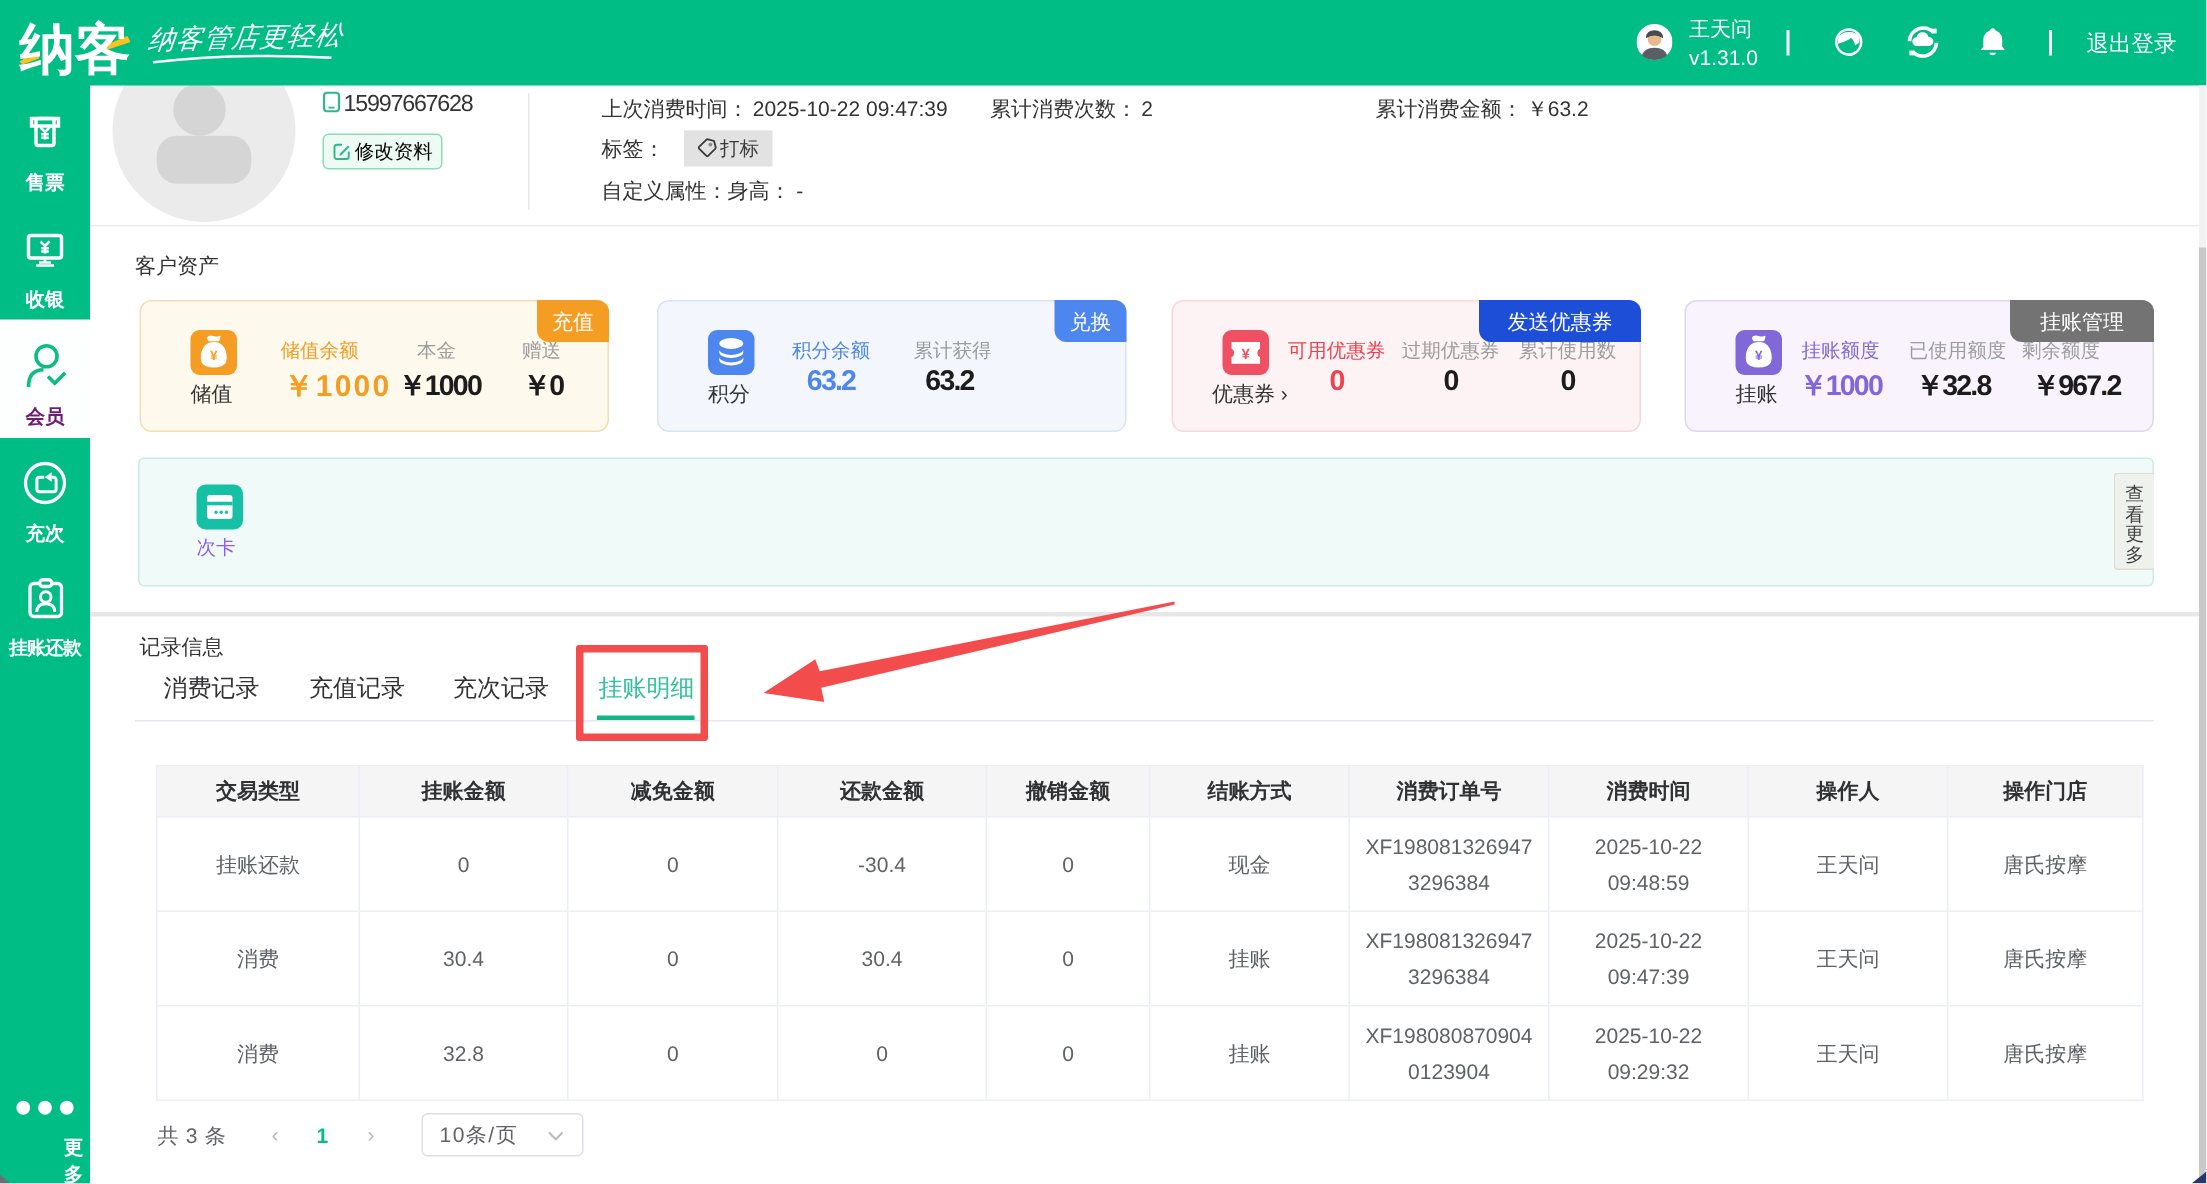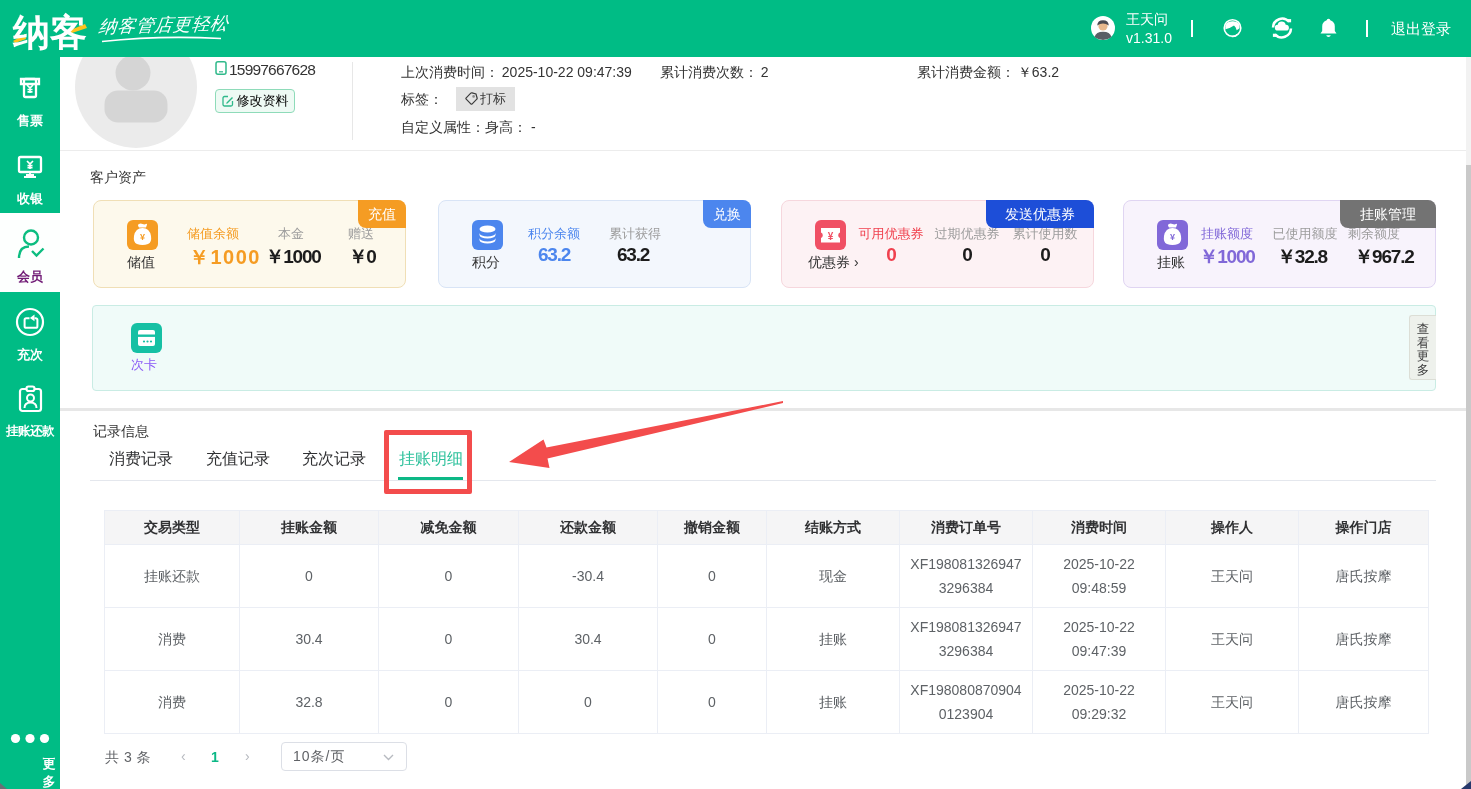--- a/index.html
+++ b/index.html
@@ -68,21 +68,21 @@
 
 #tbl { position:absolute; left:104px; top:510px; width:1324px; border-collapse:collapse; table-layout:fixed; }
 #tbl th { background:#f5f5f6; font-size:14px; font-weight:bold; color:#303133;
   height:34px; border:1px solid #ebeef5; text-align:center; }
 #tbl td { font-size:14px; color:#5e6266; height:63px; border:1px solid #ebeef5;
   text-align:center; line-height:24px; }
 #tbl { border:1px solid #ebeef5; }
 
 
 #pag { position:absolute; left:105px; top:742px; height:30px; font-size:14px; color:#606266; letter-spacing:0.5px; }
-#psel { position:absolute; left:281px; top:742px; width:126px; height:29px;
+#psel { position:absolute; left:281px; top:742px; width:108px; height:29px;
   border:1px solid #dcdfe6; border-radius:4px; font-size:14px; color:#606266;
   line-height:27px; padding-left:11px; letter-spacing:1px; }
 
 
 #sbtrack { position:absolute; left:1466px; top:57px; width:5px; height:732px; background:#f2f2f2; z-index:30; }
 #sbthumb { position:absolute; left:1466px; top:165px; width:5px; height:624px; background:#c9c9c9; z-index:31; }
 
 
 #redbox { position:absolute; left:384px; top:430px; width:88px; height:64px;
   border:5px solid #f34c4c; border-radius:2px; z-index:12; }

